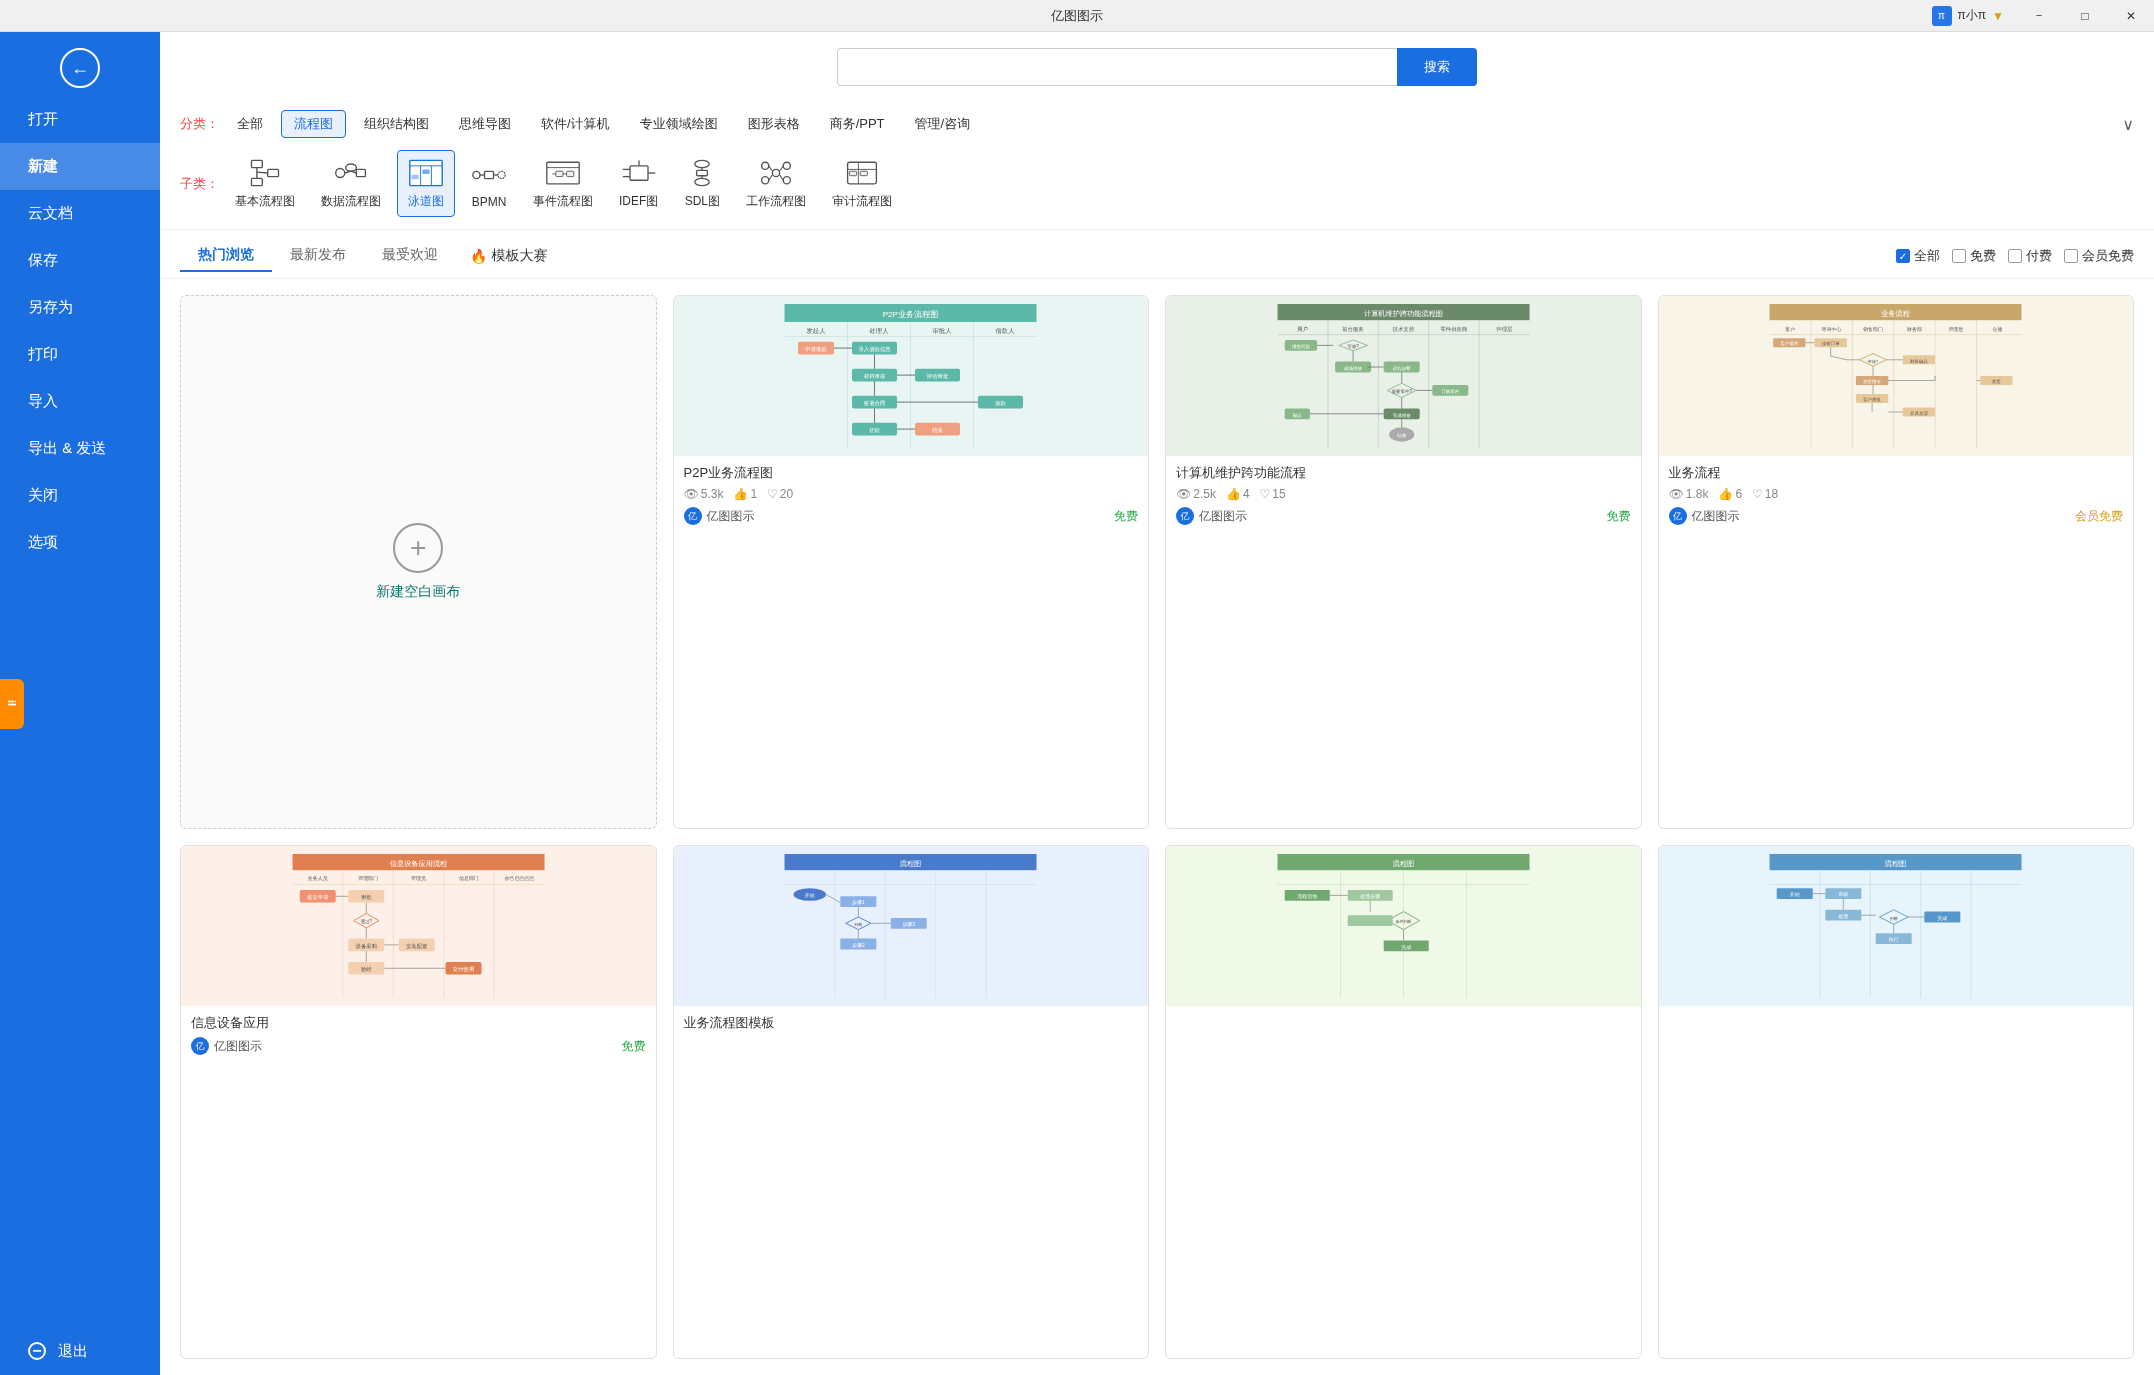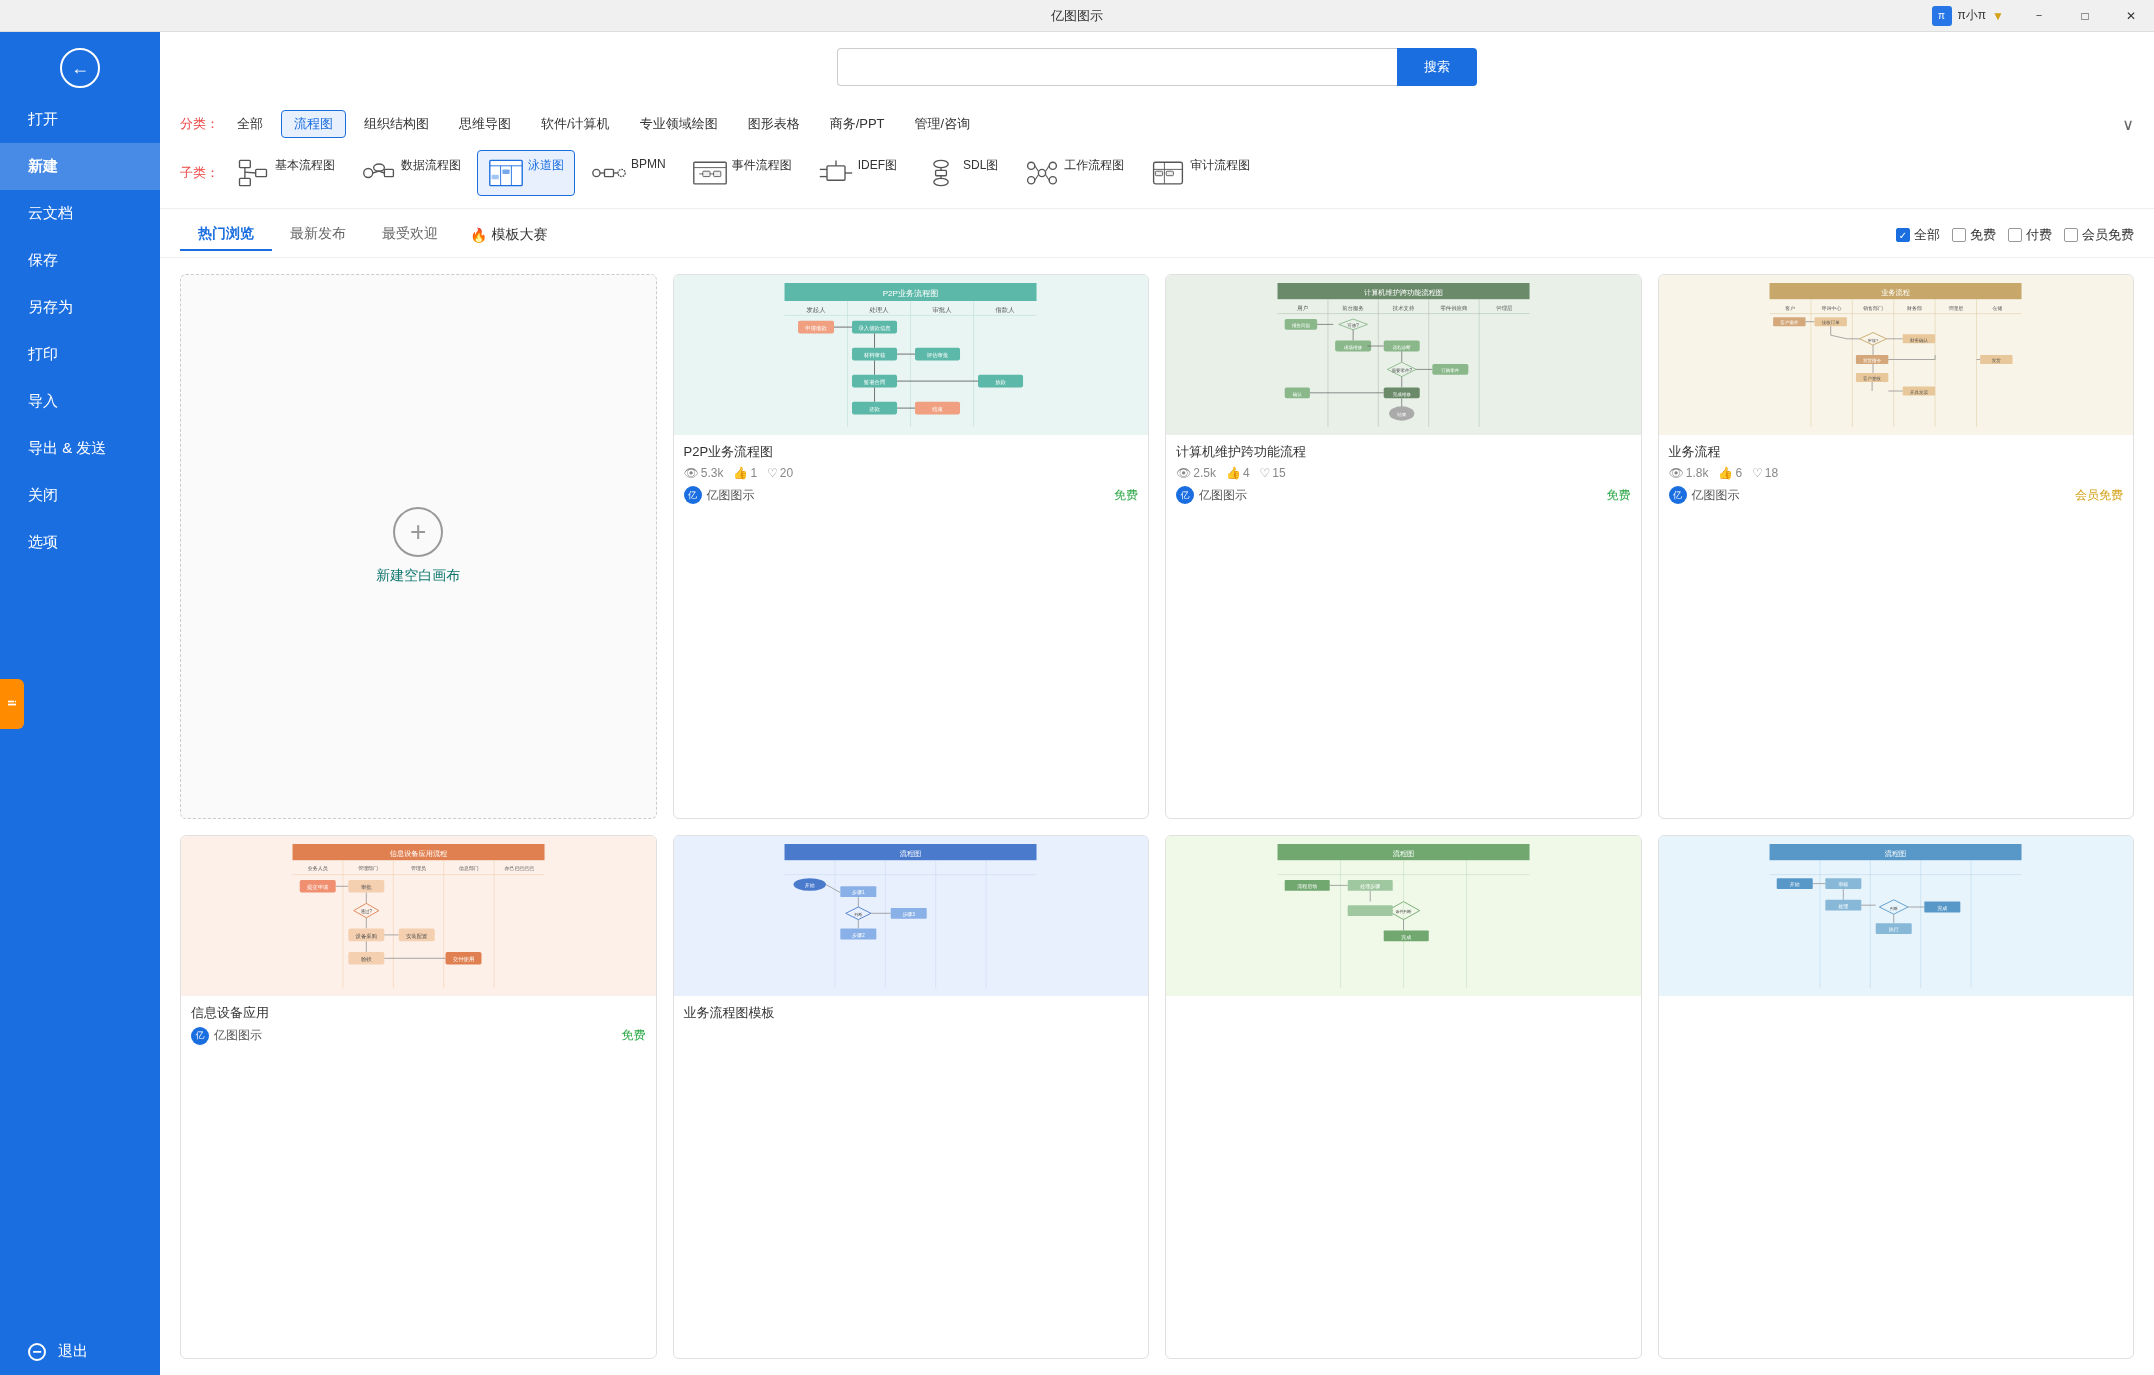--- a/index.html
+++ b/index.html
@@ -96,21 +96,21 @@
       cursor: pointer;
       color: white;
       font-size: 18px;
     }
     .sidebar-item {
       padding: 14px 0 14px 28px;
       font-size: 15px;
       cursor: pointer;
       color: white;
       display: flex;
-      align-items: flex-end;
+      align-items: flex-start;
       gap: 8px;
     }
     .sidebar-item.active { background: rgba(255,255,255,0.2); font-weight: bold; }
     .sidebar-float-btn {
       position: absolute;
       left: 0;
       top: 50%;
       transform: translateY(-50%);
       width: 24px;
       height: 50px;
@@ -193,21 +193,22 @@
       border: 1px solid #1a6ee0;
     }
     .expand-btn {
       margin-left: auto;
       cursor: pointer;
       color: #666;
       font-size: 16px;
     }
     .subcat-item {
       display: flex;
-      align-items: flex-start;
+      flex-direction: column;
+      align-items: center;
       gap: 4px;
       padding: 6px 10px;
       cursor: pointer;
       font-size: 12px;
       color: #333;
       border-radius: 4px;
     }
     .subcat-item.active { color: #1a6ee0; }
     .subcat-icon {
       width: 36px;

